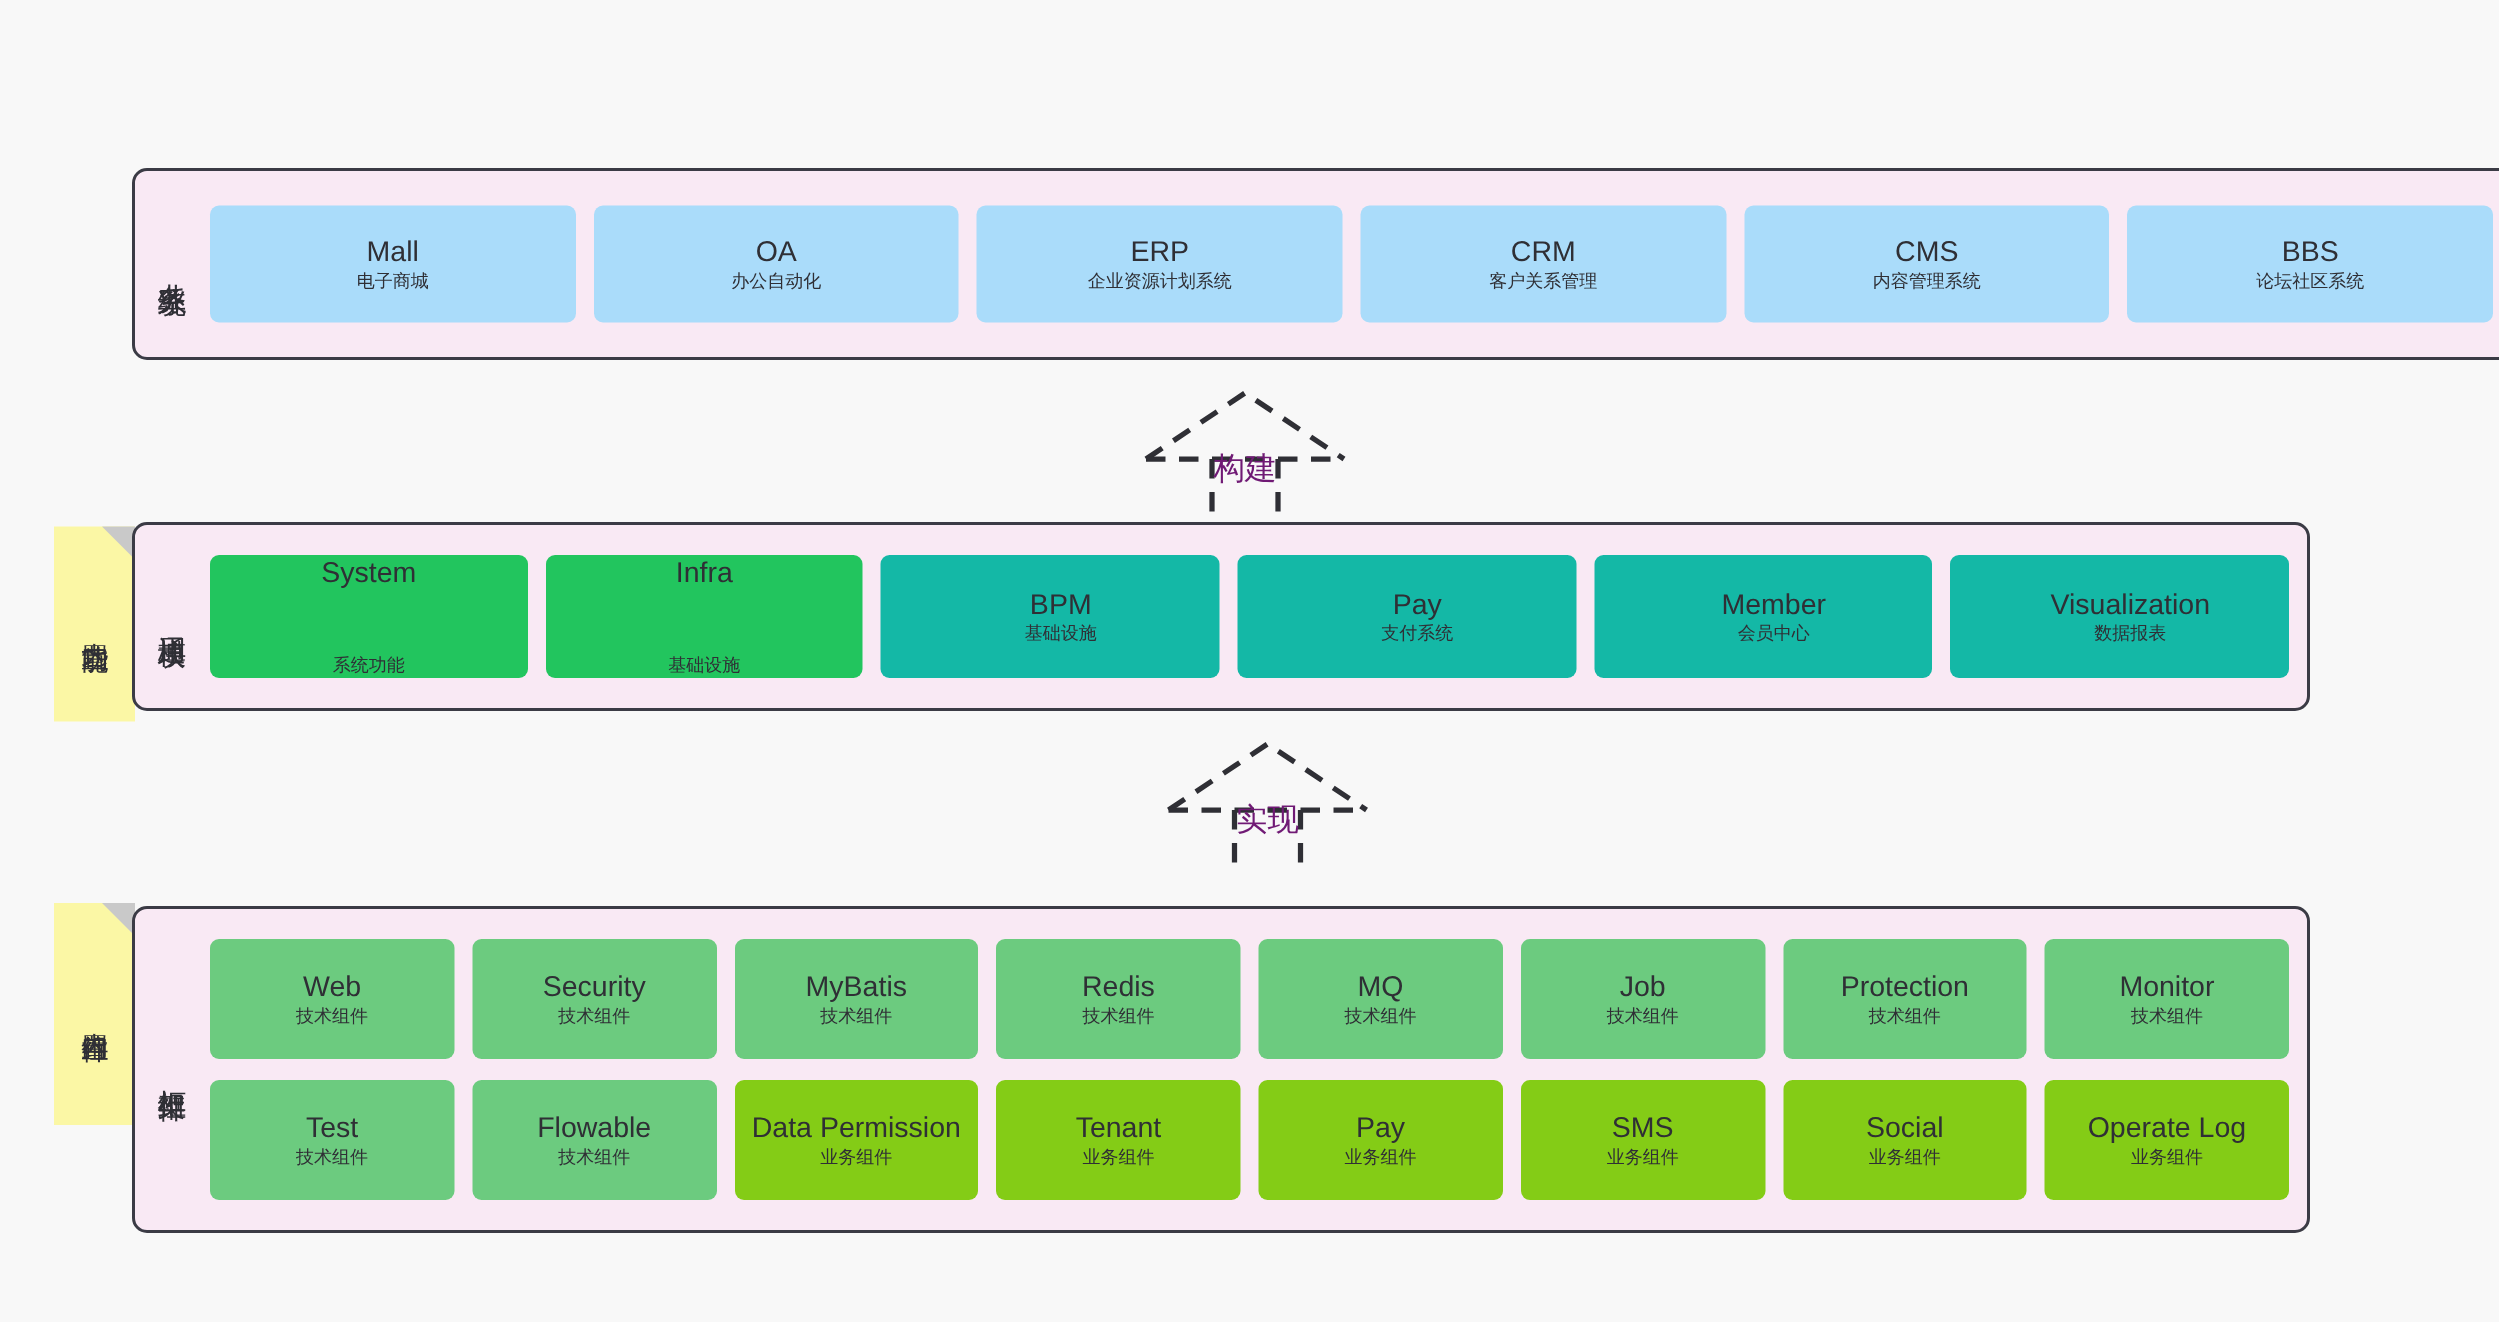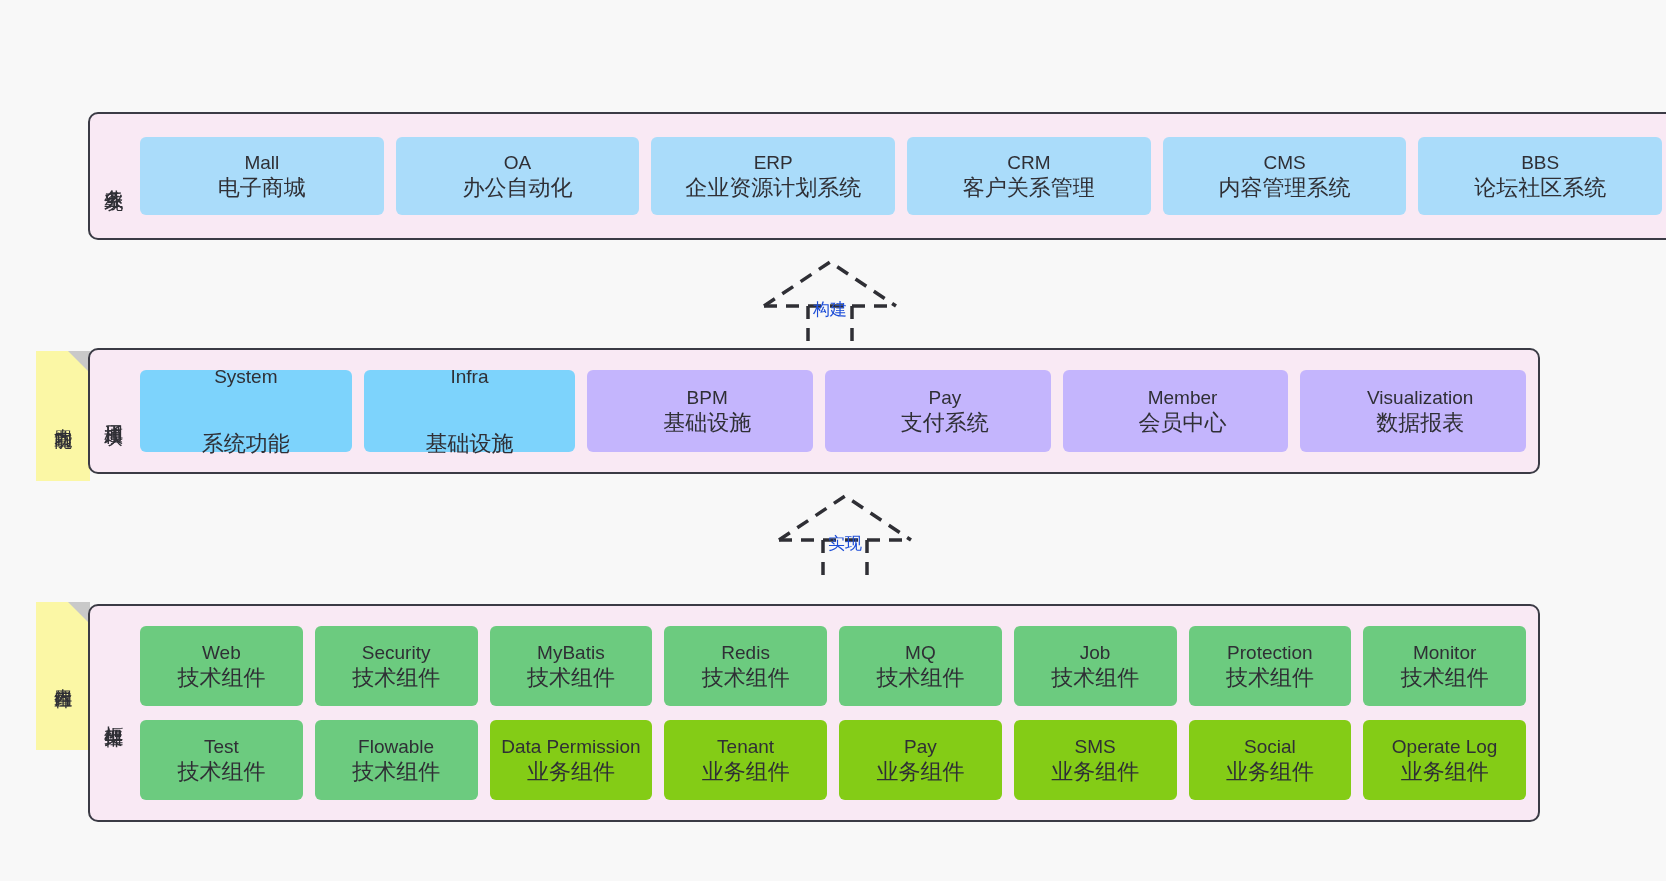--- a/index.html
+++ b/index.html
@@ -63,25 +63,25 @@
     display: flex;
     flex-direction: column;
     align-items: center;
     justify-content: center;
     text-align: center;
     line-height: 1.24;
     color: #2f2f35;
     padding: 4px 6px;
   }
   .card .t-en { font-size: 19px; }
-  .card .t-cn { font-size: 22px; }
+  .card .t-cn { font-size: 12px; }
 
   .card.blue        { background: #aadcfa; }
-  .card.red         { background: #7dd3fc; gap: 42px; }
-  .card.pink        { background: #c4b5fd; padding-left: 20px; }
+  .card.red         { background: #22c55e; gap: 42px; }
+  .card.pink        { background: #14b8a6; padding-left: 20px; }
   .card.green       { background: #6ccb7f; }
   .card.lightgreen  { background: #84cc16; }
 
   .h-business { height: 78px; }
   .h-module   { height: 82px; }
   .h-frame    { height: 80px; }
 
   
   .note {
     position: absolute;
@@ -106,22 +106,22 @@
     border-top: 22px solid #c9c9c9;
   }
 
   
   .arrow { position: absolute; }
   .arrow svg { display: block; overflow: visible; }
   .arrow .alabel {
     position: absolute;
     left: 50%;
     transform: translateX(-50%);
-    font-size: 17px;
-    color: #1d4ed8;
+    font-size: 21px;
+    color: #701a75;
     background: transparent;
     white-space: nowrap;
     user-select: none;
   }
 </style>
 </head>
 <body>
 
 <div id="stage">
 

